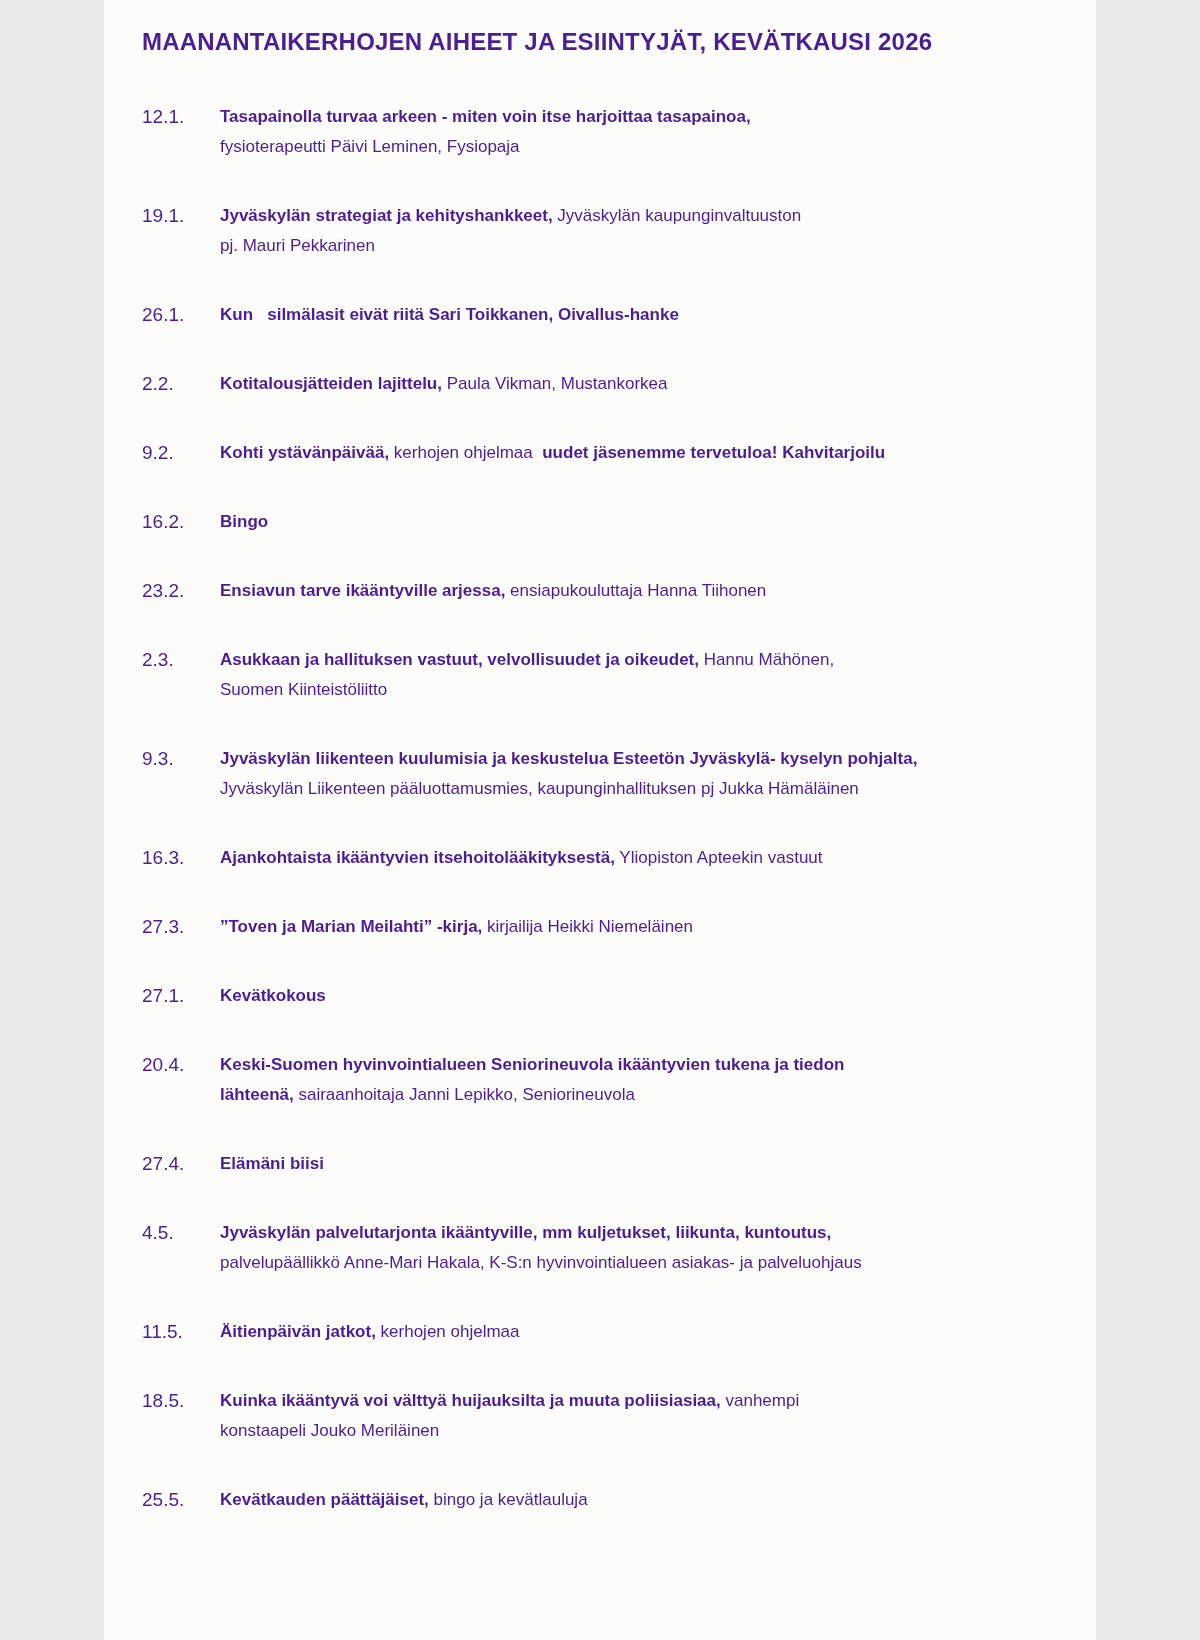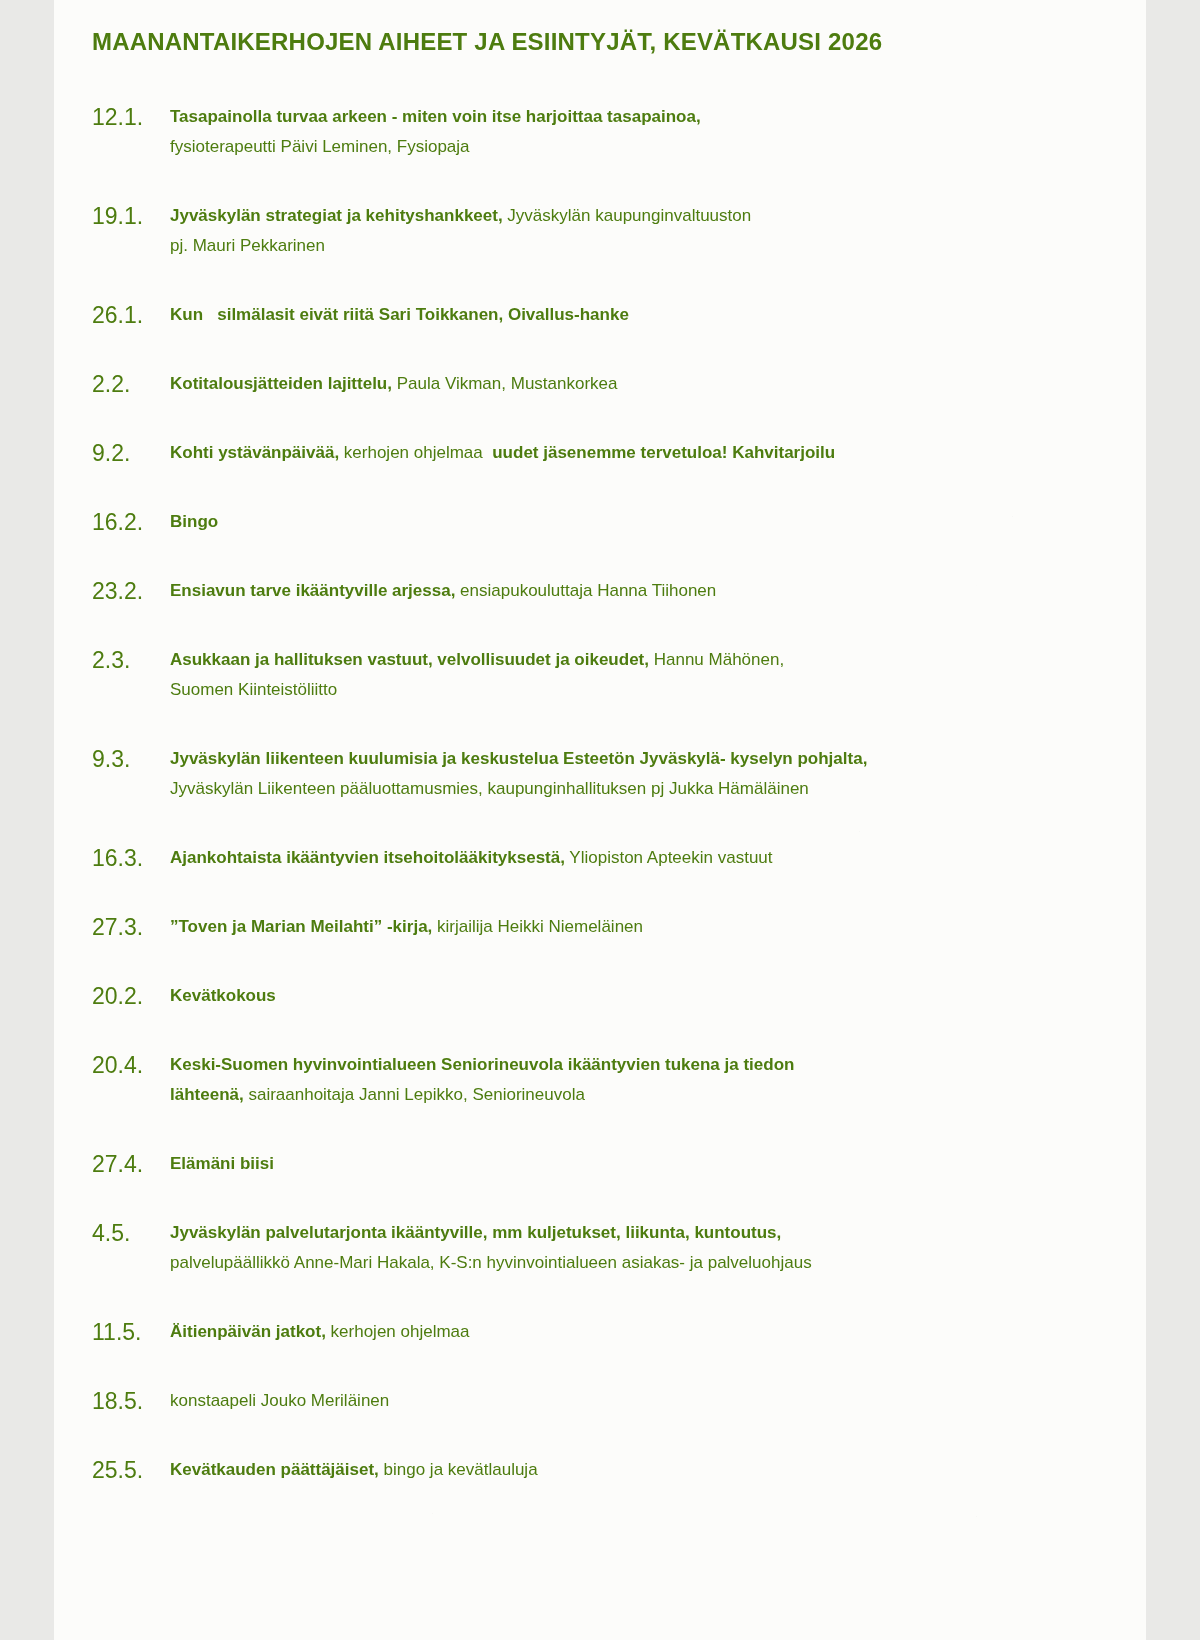--- a/index.html
+++ b/index.html
@@ -2,47 +2,47 @@
 <html><head>
 <meta charset="utf-8">
 <style>
   html, body {
     margin: 0;
     padding: 0;
     background: #e9e9e7;
   }
   .page {
     position: relative;
-    width: 1092px;
+    width: 992px;
     height: 1640px;
     margin: 0 auto;
     background: #fcfcfa;
     font-family: "Liberation Sans", sans-serif;
-    color: #4d7c0f;
+    color: #4c1d95;
     padding: 26px 40px 0 38px;
     box-sizing: border-box;
     overflow: hidden;
   }
   .doc-title {
     font-size: 24px;
     font-weight: 700;
     line-height: 32px;
     letter-spacing: 0.2px;
     margin: 0 0 44px 0;
     white-space: nowrap;
   }
   .entries { position: relative; }
   .entry {
     display: flex;
     align-items: flex-start;
     margin-bottom: 39px;
   }
   .entry-date {
     flex: 0 0 78px;
-    font-size: 23px;
+    font-size: 19px;
     line-height: 30px;
     font-weight: 400;
   }
   .entry-lines { flex: 1; min-width: 0; }
   .entry-line {
     font-size: 17px;
     line-height: 30px;
     white-space: pre-wrap;
   }
   .seg { font-weight: 400; }
@@ -123,21 +123,21 @@
           <div class="entry-line"><span class="seg bold">Ajankohtaista ikääntyvien itsehoitolääkityksestä,</span><span class="seg"> Yliopiston Apteekin vastuut</span></div>
         </div>
       </div>
       <div class="entry">
         <div class="entry-date">27.3.</div>
         <div class="entry-lines">
           <div class="entry-line"><span class="seg bold">”Toven ja Marian Meilahti” -kirja,</span><span class="seg"> kirjailija Heikki Niemeläinen</span></div>
         </div>
       </div>
       <div class="entry">
-        <div class="entry-date">20.2.</div>
+        <div class="entry-date">27.1.</div>
         <div class="entry-lines">
           <div class="entry-line"><span class="seg bold">Kevätkokous</span></div>
         </div>
       </div>
       <div class="entry">
         <div class="entry-date">20.4.</div>
         <div class="entry-lines">
           <div class="entry-line"><span class="seg bold">Keski-Suomen hyvinvointialueen Seniorineuvola ikääntyvien tukena ja tiedon</span></div>
           <div class="entry-line"><span class="seg bold">lähteenä,</span><span class="seg"> sairaanhoitaja Janni Lepikko, Seniorineuvola</span></div>
         </div>
@@ -157,20 +157,21 @@
       </div>
       <div class="entry">
         <div class="entry-date">11.5.</div>
         <div class="entry-lines">
           <div class="entry-line"><span class="seg bold">Äitienpäivän jatkot,</span><span class="seg"> kerhojen ohjelmaa</span></div>
         </div>
       </div>
       <div class="entry">
         <div class="entry-date">18.5.</div>
         <div class="entry-lines">
+          <div class="entry-line"><span class="seg bold">Kuinka ikääntyvä voi välttyä huijauksilta ja muuta poliisiasiaa,</span><span class="seg"> vanhempi</span></div>
           <div class="entry-line"><span class="seg">konstaapeli Jouko Meriläinen</span></div>
         </div>
       </div>
       <div class="entry">
         <div class="entry-date">25.5.</div>
         <div class="entry-lines">
           <div class="entry-line"><span class="seg bold">Kevätkauden päättäjäiset,</span><span class="seg"> bingo ja kevätlauluja</span></div>
         </div>
       </div>
     </div>

